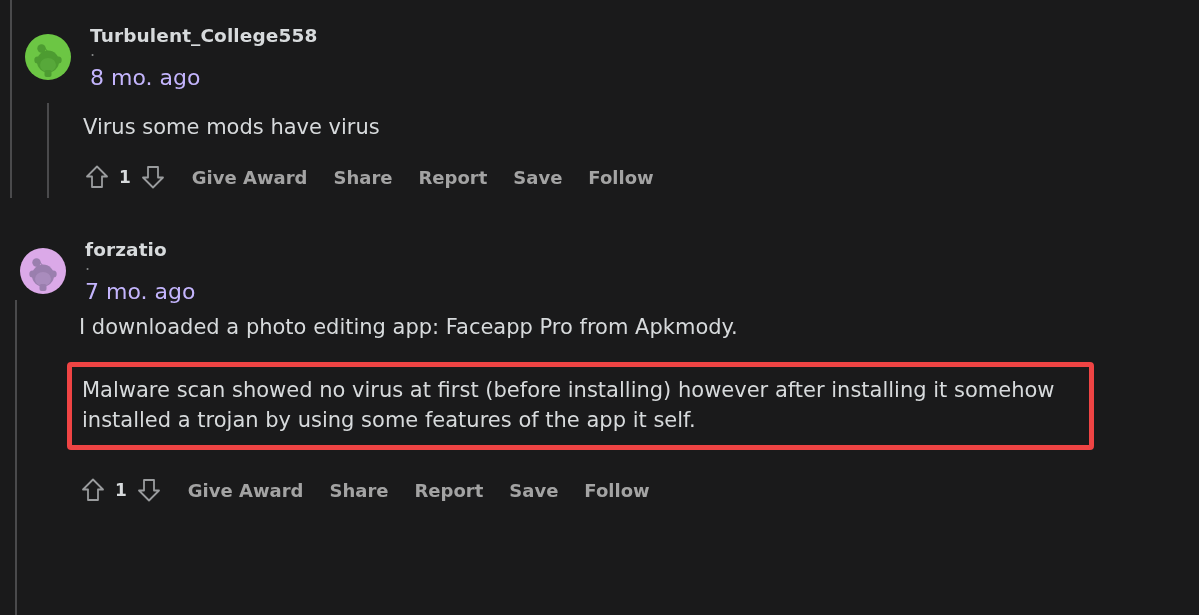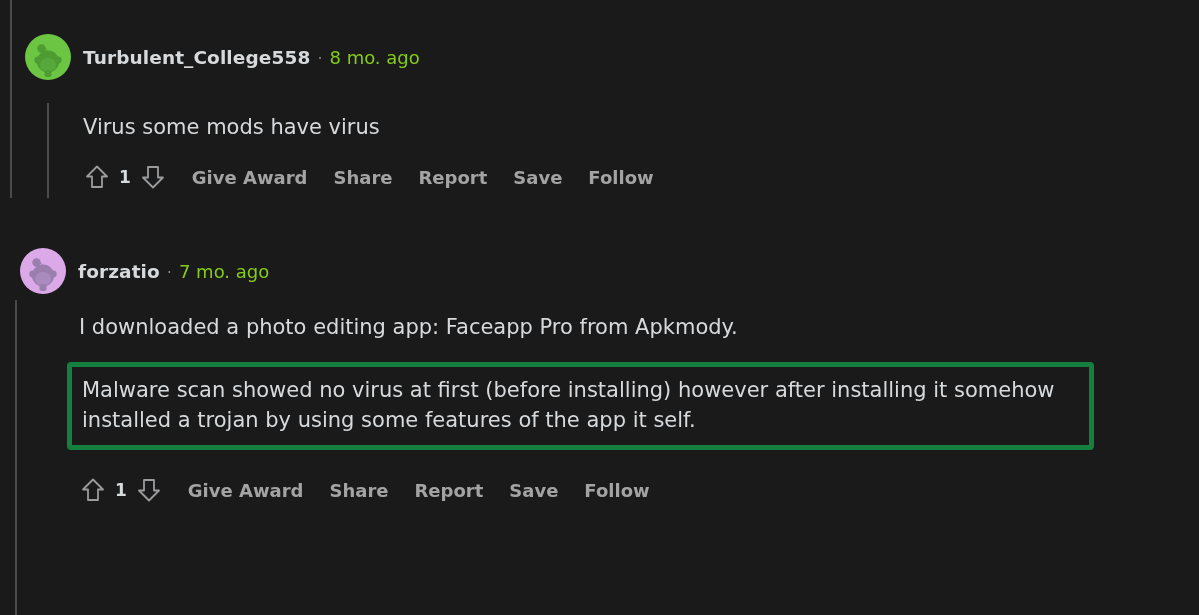--- a/index.html
+++ b/index.html
@@ -58,50 +58,51 @@
   }
 
   #comment-1 .comment-header { margin-left: 25px; }
   #comment-2 .comment-header { margin-left: -8px; }
 
   .byline {
     display: flex;
     align-items: baseline;
     margin-left: 12px;
     white-space: nowrap;
+    flex-direction: column;
   }
   .username {
     font-size: 18.5px;
     font-weight: bold;
     color: #d7dadc;
     letter-spacing: 0.1px;
   }
   .dot-sep {
     color: #818384;
     font-size: 16px;
     margin: 0 7px;
   }
   .timestamp {
-    font-size: 18px;
-    color: #84cc16;
+    font-size: 22px;
+    color: #c4b5fd;
   }
 
   .comment-body {
     font-size: 21px;
     line-height: 30px;
     color: #d7dadc;
   }
   #comment-1 .comment-body { margin-left: 83px; margin-top: 32px; }
   #comment-2 .comment-body { margin-left: 51px; margin-top: 18px; }
 
   .para { margin: 0; }
 
   
   .highlight-box {
-    border: 5px solid #15803d;
+    border: 5px solid #ef4444;
     border-radius: 4px;
     padding: 8px 10px 10px 10px;
     margin: 20px 0 0 -12px;
     width: 1027px;
     box-sizing: border-box;
     background: #1a1a1b;
   }
   .highlight-box .para { margin: 0; }
 
   

